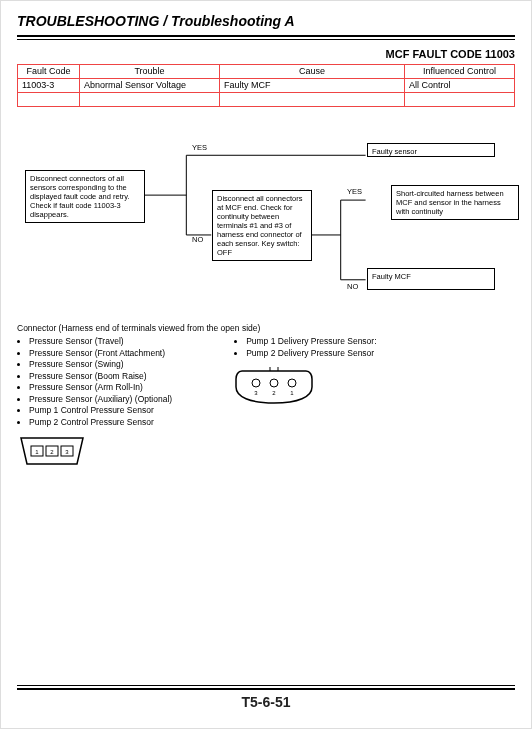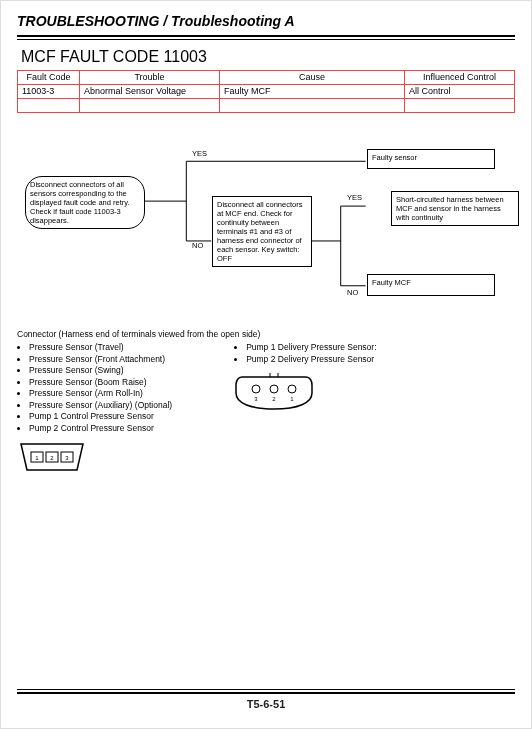--- a/index.html
+++ b/index.html
@@ -17,23 +17,24 @@
   .page-title {
     text-align: left;
     font-size: 14px;
     font-weight: bold;
     font-style: italic;
     margin-bottom: 6px;
   }
   .hr-top { border-top: 2px solid #000; margin-bottom: 2px; }
   .hr-thin { border-top: 1px solid #000; }
   .section-heading {
-    font-size: 16px;
-    font-weight: normal;
+    font-size: 11px;
+    font-weight: bold;
     margin: 8px 0 4px 4px;
+    text-align: right;
   }
   table.fault {
     width: 100%;
     border-collapse: collapse;
     font-size: 9px;
   }
   table.fault th, table.fault td {
     border: 1px solid #ef4444;
     padding: 1px 4px;
     text-align: left;
@@ -78,21 +79,21 @@
     list-style: disc;
     padding-left: 12px;
     margin-top: 2px;
   }
   .connector-svg {
     margin-top: 6px;
   }
   .footer-hr { border-top: 2px solid #000; margin-top: 2px; }
   .page-num {
     text-align: center;
-    font-size: 11px;
+    font-size: 14px;
     font-weight: bold;
     margin-top: 4px;
     color: #222;
   }
   .footer-block {
     position: absolute;
     bottom: 18px;
     left: 16px;
     right: 16px;
   }
@@ -143,33 +144,33 @@
     <line x1="170" y1="100" x2="195" y2="100" stroke="#000" stroke-width="1"></line>
 
     <line x1="295" y1="100" x2="325" y2="100" stroke="#000" stroke-width="1"></line>
     <line x1="325" y1="65" x2="325" y2="145" stroke="#000" stroke-width="1"></line>
 
     <line x1="325" y1="65" x2="350" y2="65" stroke="#000" stroke-width="1"></line>
 
     <line x1="325" y1="145" x2="350" y2="145" stroke="#000" stroke-width="1"></line>
   </svg>
 
-  <div class="box" style="left:8px; top:35px; width:120px;border-radius:17px;">Disconnect connectors of all sensors corresponding to the displayed fault code and retry.
+  <div class="box" style="left:8px; top:35px; width:120px;">Disconnect connectors of all sensors corresponding to the displayed fault code and retry.
 Check if fault code 11003-3 disappears.</div>
   <div class="lbl" style="left:175px; top:8px;">YES</div>
   <div class="lbl" style="left:175px; top:100px;">NO</div>
 
   <div class="box" style="left:195px; top:55px; width:100px;">Disconnect all connectors at MCF end.
 Check for continuity between terminals #1 and #3 of harness end connector of each sensor.
 Key switch: OFF</div>
 
   <div class="lbl" style="left:330px; top:52px;">YES</div>
   <div class="lbl" style="left:330px; top:147px;">NO</div>
 
-  <div class="box" style="left:350px; top:8px; width:128px; height:20px;">Faulty sensor</div>
+  <div class="box" style="left:350px; top:8px; width:128px; height:14px;">Faulty sensor</div>
   <div class="box" style="left:350px; top:50px; width:128px;margin-left:24px;">Short-circuited harness between MCF and sensor in the harness with continuity</div>
   <div class="box" style="left:350px; top:133px; width:128px; height:22px;">Faulty MCF</div>
 </div>
 
 <div class="notes">
   <div>Connector (Harness end of terminals viewed from the open side)</div>
   <div class="notes-cols">
     <div>
       <ul>
         <li>Pressure Sensor (Travel)</li>

